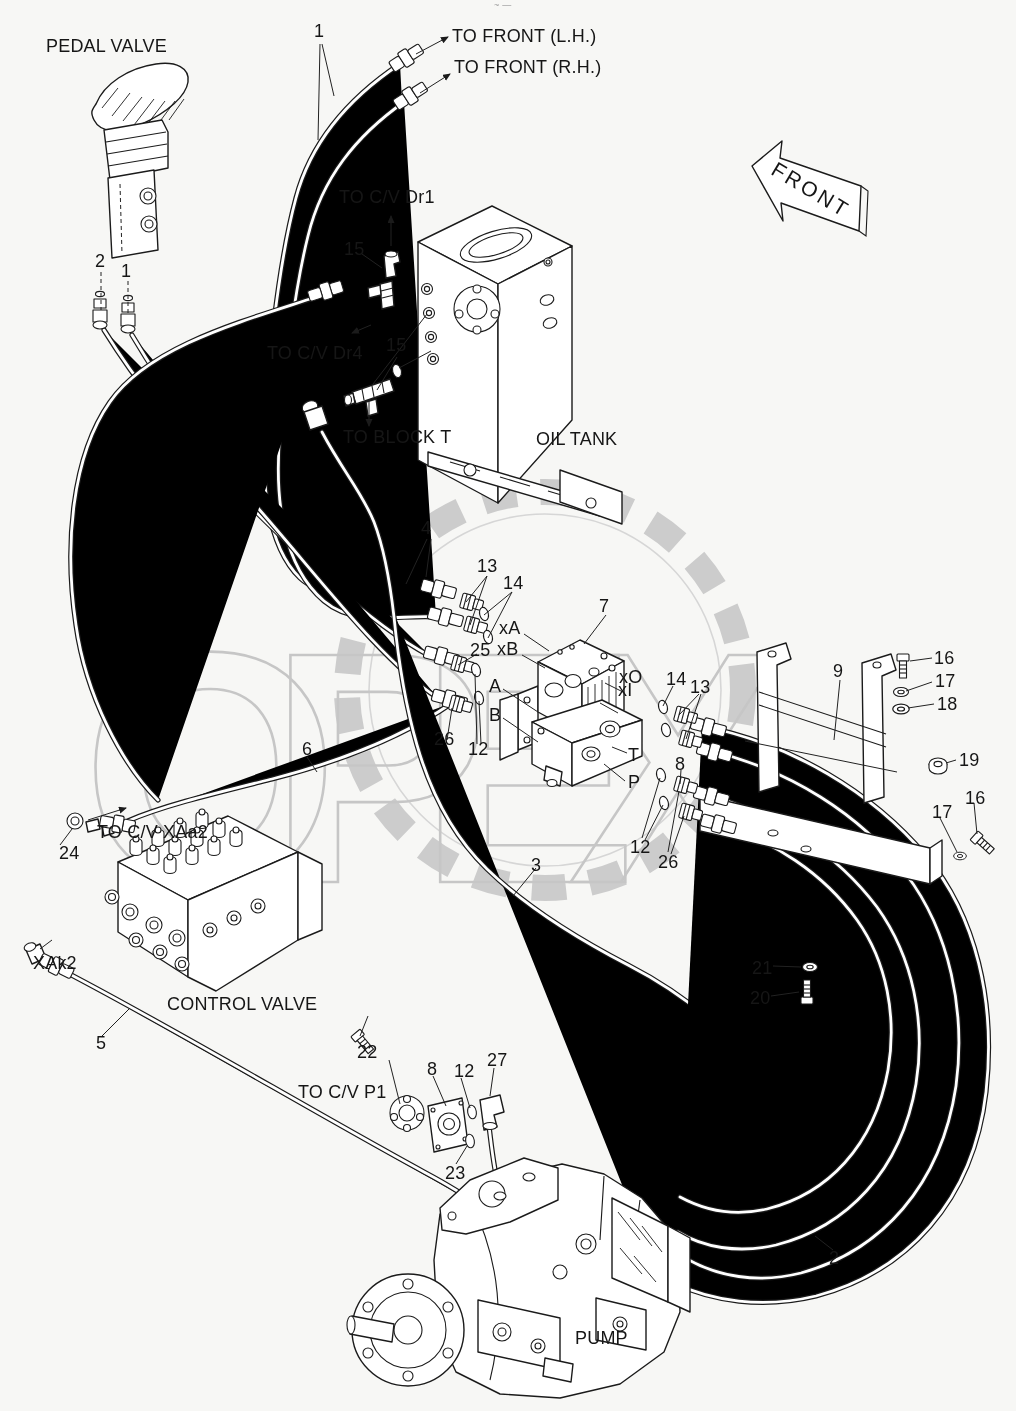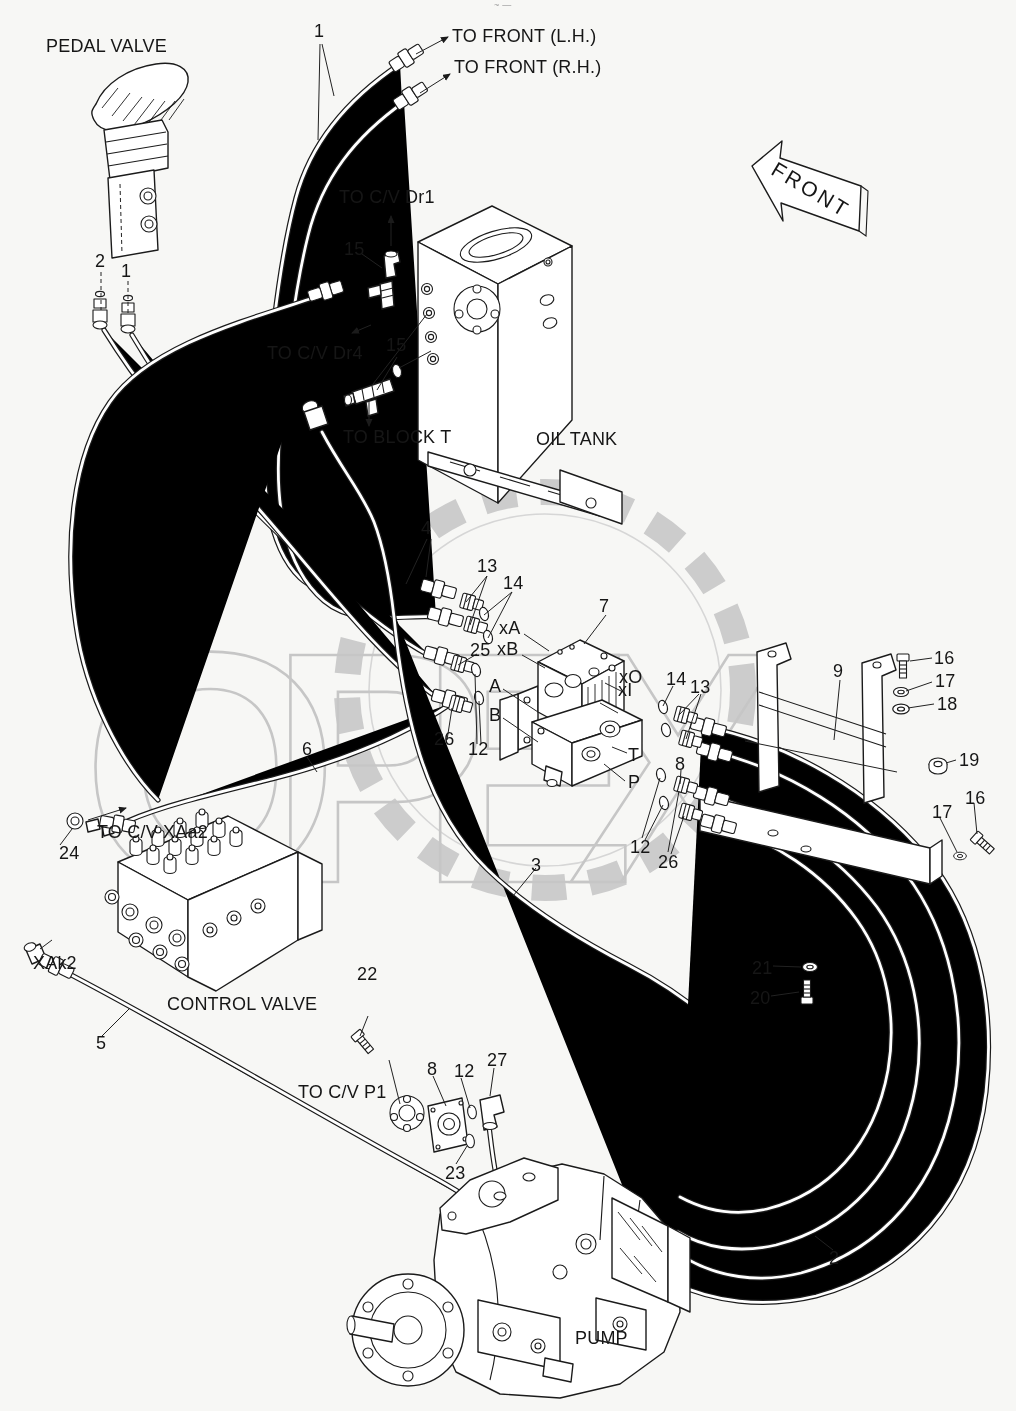--- a/index.html
+++ b/index.html
@@ -543,21 +543,21 @@
       <div class="dlabel" style="left: 965px; top: 789px;">16</div>
       <div class="dlabel" style="left: 302px; top: 740px;">6</div>
       <div class="dlabel" style="left: 531px; top: 856px;">3</div>
       <div class="dlabel" style="left: 97px; top: 823px;">TO C/V XAa2</div>
       <div class="dlabel" style="left: 59px; top: 844px;">24</div>
       <div class="dlabel" style="left: 33px; top: 922px; margin-top: 32px;">XAk2</div>
       <div class="dlabel" style="left: 167px; top: 995px;">CONTROL VALVE</div>
       <div class="dlabel" style="left: 96px; top: 1034px;">5</div>
       <div class="dlabel" style="left: 752px; top: 959px;">21</div>
       <div class="dlabel" style="left: 750px; top: 989px;">20</div>
-      <div class="dlabel" style="left: 357px; top: 965px;">22</div>
+      <div class="dlabel" style="left: 357px; top: 1043px;">22</div>
       <div class="dlabel" style="left: 298px; top: 1083px;">TO C/V P1</div>
       <div class="dlabel" style="left: 427px; top: 1060px;">8</div>
       <div class="dlabel" style="left: 454px; top: 1062px;">12</div>
       <div class="dlabel" style="left: 487px; top: 1051px;">27</div>
       <div class="dlabel" style="left: 445px; top: 1164px;">23</div>
       <div class="dlabel" style="left: 575px; top: 1329px;">PUMP</div>
       <div class="dlabel" style="left: 829px; top: 1249px;">2</div>
       <div class="dlabel" style="left: 494px; top: 1px; font-size: 9px; color: rgb(154, 154, 154);">~ —</div>
     </div>
 

